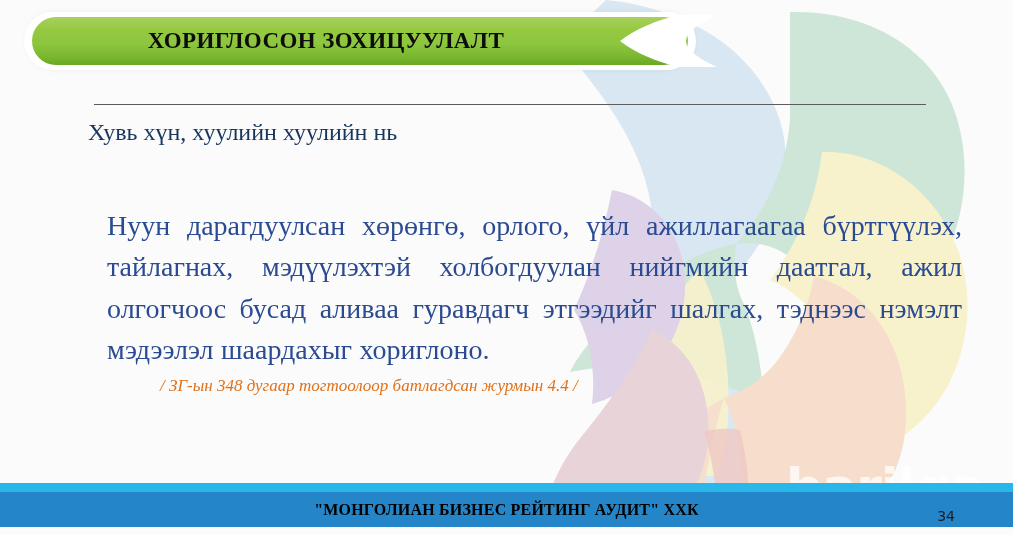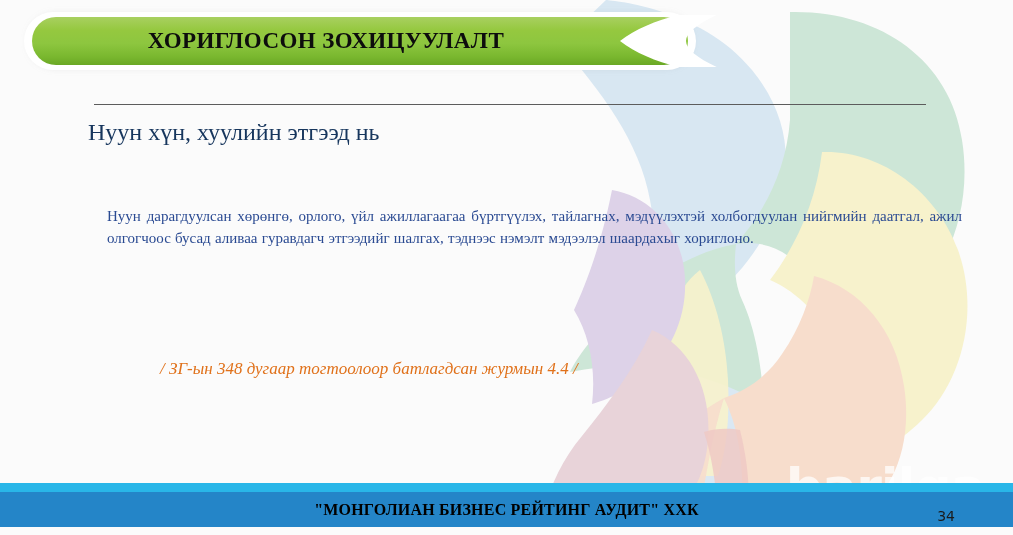--- a/index.html
+++ b/index.html
@@ -128,32 +128,32 @@
     font-size: 24px;
     color: #17365d;
     white-space: nowrap;
   }
 
   .body-paragraph {
     position: absolute;
     left: 107px;
     top: 205px;
     width: 855px;
-    font-size: 15px;
+    font-size: 28px;
     line-height: 1.48;
     color: #2a4a92;
     text-align: justify;
     text-align-last: left;
     word-spacing: 0.5px;
   }
 
   .citation {
     position: absolute;
     left: 160px;
-    top: 359px;
+    top: 376px;
     font-size: 17px;
     font-style: italic;
     color: #e0711a;
     white-space: nowrap;
   }
 
   
   .footer-strip-light {
     position: absolute;
     left: 0;
@@ -267,21 +267,21 @@
       <svg width="150" height="52" viewBox="0 0 150 52" xmlns="http://www.w3.org/2000/svg">
         <path d="M150 -6 C108 -6 66 6 40 26 C66 46 108 58 150 58
                  C122 46 106 36 106 26 C106 16 122 6 150 -6 Z" fill="#ffffff"></path>
       </svg>
     </div>
     <div class="banner-title">ХОРИГЛОСОН ЗОХИЦУУЛАЛТ</div>
   </div>
 
   <div class="divider"></div>
 
-  <div class="sub-heading">Нуун хүн, хуулийн этгээд нь</div>
+  <div class="sub-heading">Хувь хүн, хуулийн хуулийн нь</div>
 
   <div class="body-paragraph">Нуун дарагдуулсан хөрөнгө, орлого, үйл ажиллагаагаа бүртгүүлэх, тайлагнах, мэдүүлэхтэй холбогдуулан нийгмийн даатгал, ажил олгогчоос бусад аливаа гуравдагч этгээдийг шалгах, тэднээс нэмэлт мэдээлэл шаардахыг хориглоно.</div>
 
   <div class="citation">/ ЗГ-ын 348 дугаар тогтоолоор батлагдсан журмын 4.4 /</div>
 
   <div class="footer-strip-light"></div>
   <div class="footer-bar"></div>
   <div class="footer-title">"МОНГОЛИАН БИЗНЕС РЕЙТИНГ АУДИТ" ХХК</div>
   <div class="page-number">34</div>
   <div class="footer-bottom-pad"></div>

